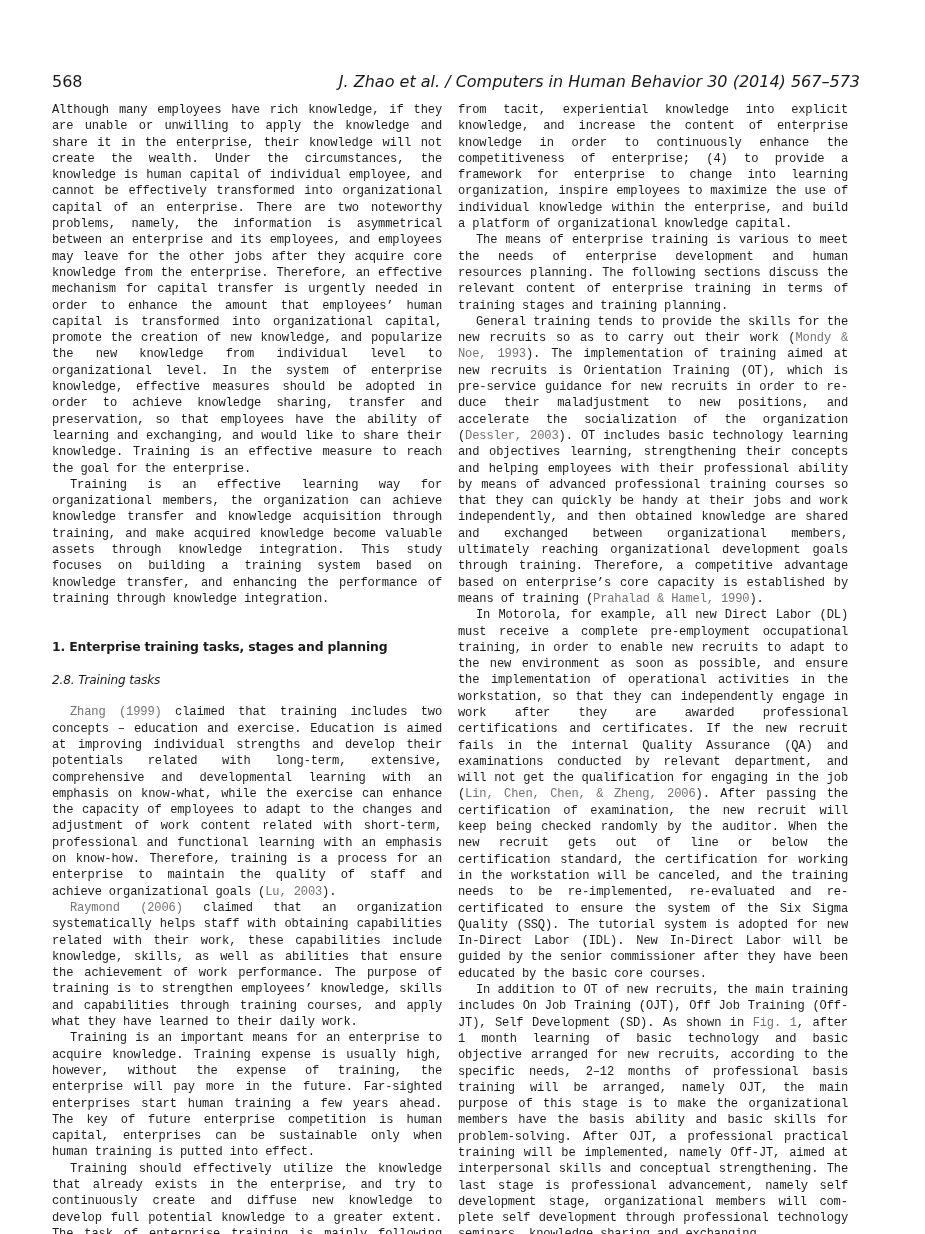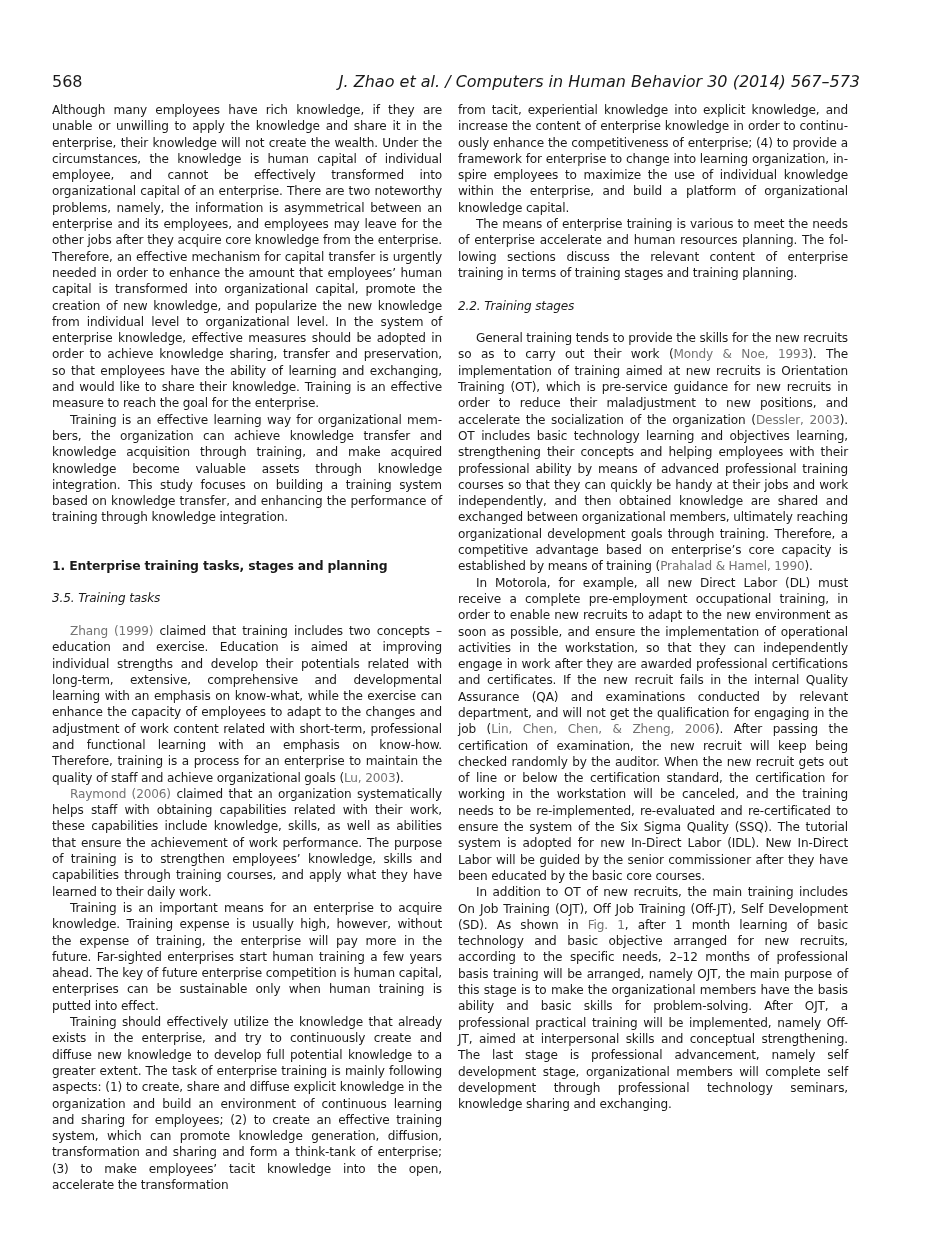--- a/index.html
+++ b/index.html
@@ -6,55 +6,54 @@
   body { width: 925px; height: 1234px; position: relative; overflow: hidden;
          font-family: "DejaVu Sans", "Liberation Sans", sans-serif; color: #1a1a1a; }
   .runhead { position: absolute; top: 72px; left: 52px; width: 808px; height: 16px;
              font-size: 16px; }
   .runhead .pageno { position: absolute; left: 0; top: 0; }
   .runhead .journal { position: absolute; left: 0; right: 0; text-align: right; font-style: italic; }
   .col { position: absolute; top: 102px; width: 390px; font-size: 12.1px; line-height: 16.3px;
          text-align: justify; hyphens: manual; letter-spacing: -0.15px; }
   .col.left { left: 52px; }
   .col.right { left: 458px; }
-  p { margin: 0; text-indent: 18px; }
+  p { margin: 0; text-indent: 18px; font-family: Liberation Mono, monospace; }
   p.noindent { text-indent: 0; }
   .h2 { font-weight: bold; font-size: 12.4px; margin: 32px 0 0 0; line-height: 16.3px; }
   .h3 { font-style: italic; margin: 16.3px 0 16.3px 0; line-height: 16.3px; }
   .right .h3 { margin-top: 16.3px; }
   a.cite { color: #737373; text-decoration: none; }
 </style>
 </head>
 <body>
 
 <div class="runhead">
   <span class="pageno">568</span>
   <span class="journal">J. Zhao et al. / Computers in Human Behavior 30 (2014) 567–573</span>
 </div>
 
 <div class="col left">
   <p class="noindent">Although many employees have rich knowledge, if they are unable or unwilling to apply the knowledge and share it in the enterprise, their knowledge will not create the wealth. Under the circum­stances, the knowledge is human capital of individual employee, and cannot be effectively transformed into organizational capital of an enterprise. There are two noteworthy problems, namely, the information is asymmetrical between an enterprise and its employees, and employees may leave for the other jobs after they acquire core knowledge from the enterprise. Therefore, an effective mechanism for capital transfer is urgently needed in order to en­hance the amount that employees’ human capital is transformed into organizational capital, promote the creation of new knowl­edge, and popularize the new knowledge from individual level to organizational level. In the system of enterprise knowledge, effec­tive measures should be adopted in order to achieve knowledge sharing, transfer and preservation, so that employees have the abil­ity of learning and exchanging, and would like to share their knowledge. Training is an effective measure to reach the goal for the enterprise.</p>
   <p>Training is an effective learning way for organizational mem­bers, the organization can achieve knowledge transfer and knowl­edge acquisition through training, and make acquired knowledge become valuable assets through knowledge integration. This study focuses on building a training system based on knowledge transfer, and enhancing the performance of training through knowledge integration.</p>
 
   <div class="h2">1. Enterprise training tasks, stages and planning</div>
-  <div class="h3">3.5. Training tasks</div>
+  <div class="h3">2.8. Training tasks</div>
 
   <p><a class="cite">Zhang (1999)</a><span> claimed that training includes two concepts – education and exercise. Education is aimed at improving individual strengths and develop their potentials related with long-term, extensive, comprehensive and developmental learning with an emphasis on know-what, while the exercise can enhance the capacity of employees to adapt to the changes and adjustment of work content related with short-term, professional and functional learning with an emphasis on know-how. Therefore, training is a process for an enterprise to maintain the quality of staff and achieve organizational goals (</span><a class="cite">Lu, 2003</a><span>).</span></p>
 
   <p><a class="cite">Raymond (2006)</a><span> claimed that an organization systemati­cally helps staff with obtaining capabilities related with their work, these capabilities include knowledge, skills, as well as abilities that ensure the achievement of work performance. The purpose of training is to strengthen employees’ knowledge, skills and capabil­ities through training courses, and apply what they have learned to their daily work.</span></p>
 
   <p>Training is an important means for an enterprise to acquire knowledge. Training expense is usually high, however, without the expense of training, the enterprise will pay more in the future. Far-sighted enterprises start human training a few years ahead. The key of future enterprise competition is human capital, enter­prises can be sustainable only when human training is putted into effect.</p>
   <p>Training should effectively utilize the knowledge that already exists in the enterprise, and try to continuously create and diffuse new knowledge to develop full potential knowledge to a greater extent. The task of enterprise training is mainly following aspects: (1) to create, share and diffuse explicit knowledge in the organiza­tion and build an environment of continuous learning and sharing for employees; (2) to create an effective training system, which can promote knowledge generation, diffusion, transformation and sharing and form a think-tank of enterprise; (3) to make employ­ees’ tacit knowledge into the open, accelerate the transformation</p>
 </div>
 
 <div class="col right">
   <p class="noindent">from tacit, experiential knowledge into explicit knowledge, and in­crease the content of enterprise knowledge in order to continu­ously enhance the competitiveness of enterprise; (4) to provide a framework for enterprise to change into learning organization, in­spire employees to maximize the use of individual knowledge within the enterprise, and build a platform of organizational knowledge capital.</p>
-  <p>The means of enterprise training is various to meet the needs of enterprise accelerate and human resources planning. The fol­lowing sections discuss the relevant content of enterprise training in terms of training stages and training planning.</p>
+  <p>The means of enterprise training is various to meet the needs of enterprise development and human resources planning. The fol­lowing sections discuss the relevant content of enterprise training in terms of training stages and training planning.</p>
 
-  <div class="h3">2.2. Training stages</div>
 
   <p><span>General training tends to provide the skills for the new recruits so as to carry out their work (</span><a class="cite">Mondy &amp; Noe, 1993</a><span>). The implemen­tation of training aimed at new recruits is Orientation Training (OT), which is pre-service guidance for new recruits in order to re­duce their maladjustment to new positions, and accelerate the socialization of the organization (</span><a class="cite">Dessler, 2003</a><span>). OT includes basic technology learning and objectives learning, strengthening their concepts and helping employees with their professional ability by means of advanced professional training courses so that they can quickly be handy at their jobs and work independently, and then obtained knowledge are shared and exchanged between orga­nizational members, ultimately reaching organizational develop­ment goals through training. Therefore, a competitive advantage based on enterprise’s core capacity is established by means of training (</span><a class="cite">Prahalad &amp; Hamel, 1990</a><span>).</span></p>
 
   <p><span>In Motorola, for example, all new Direct Labor (DL) must receive a complete pre-employment occupational training, in order to en­able new recruits to adapt to the new environment as soon as pos­sible, and ensure the implementation of operational activities in the workstation, so that they can independently engage in work after they are awarded professional certifications and certificates. If the new recruit fails in the internal Quality Assurance (QA) and examinations conducted by relevant department, and will not get the qualification for engaging in the job (</span><a class="cite">Lin, Chen, Chen, &amp; Zheng, 2006</a><span>). After passing the certification of examination, the new re­cruit will keep being checked randomly by the auditor. When the new recruit gets out of line or below the certification standard, the certification for working in the workstation will be canceled, and the training needs to be re-implemented, re-evaluated and re-certificated to ensure the system of the Six Sigma Quality (SSQ). The tutorial system is adopted for new In-Direct Labor (IDL). New In-Direct Labor will be guided by the senior commis­sioner after they have been educated by the basic core courses.</span></p>
 
   <p><span>In addition to OT of new recruits, the main training includes On Job Training (OJT), Off Job Training (Off-JT), Self Development (SD). As shown in </span><a class="cite">Fig. 1</a><span>, after 1 month learning of basic technology and basic objective arranged for new recruits, according to the specific needs, 2–12 months of professional basis training will be arranged, namely OJT, the main purpose of this stage is to make the organi­zational members have the basis ability and basic skills for prob­lem-solving. After OJT, a professional practical training will be implemented, namely Off-JT, aimed at interpersonal skills and con­ceptual strengthening. The last stage is professional advancement, namely self development stage, organizational members will com­plete self development through professional technology seminars, knowledge sharing and exchanging.</span></p>
 
 
 </div>
 

